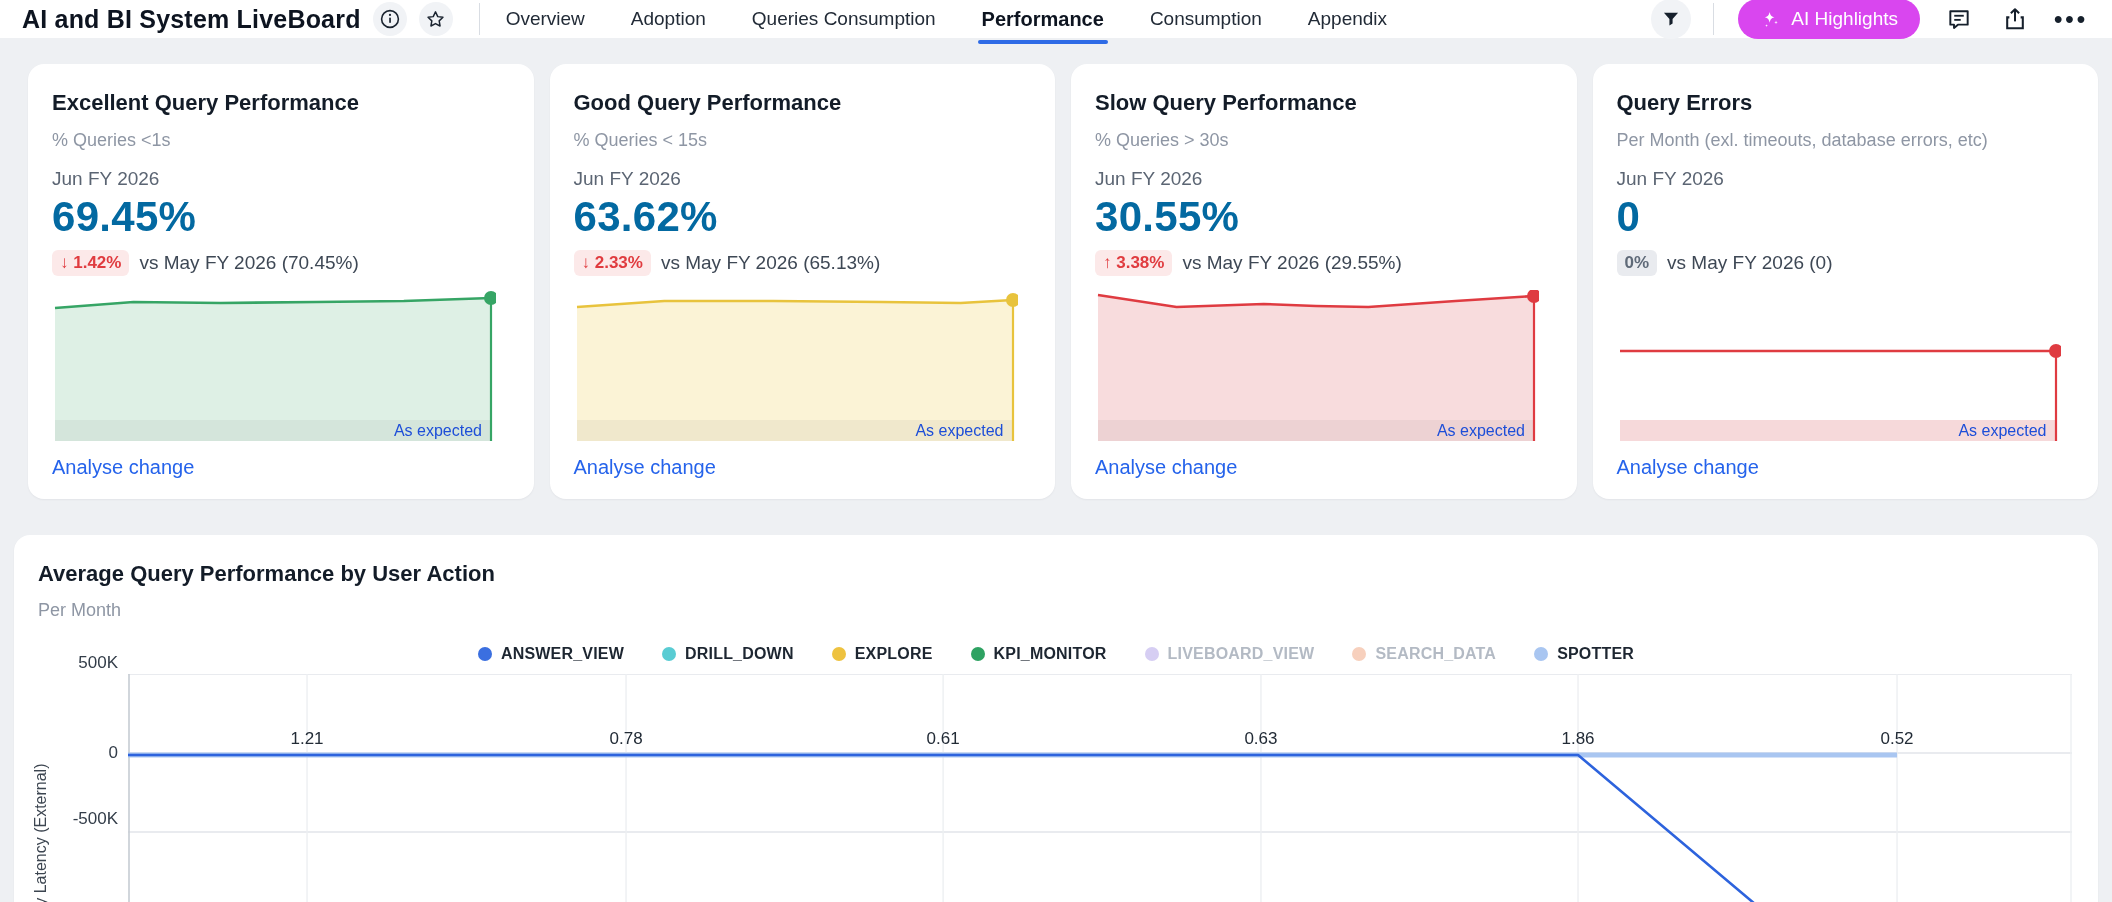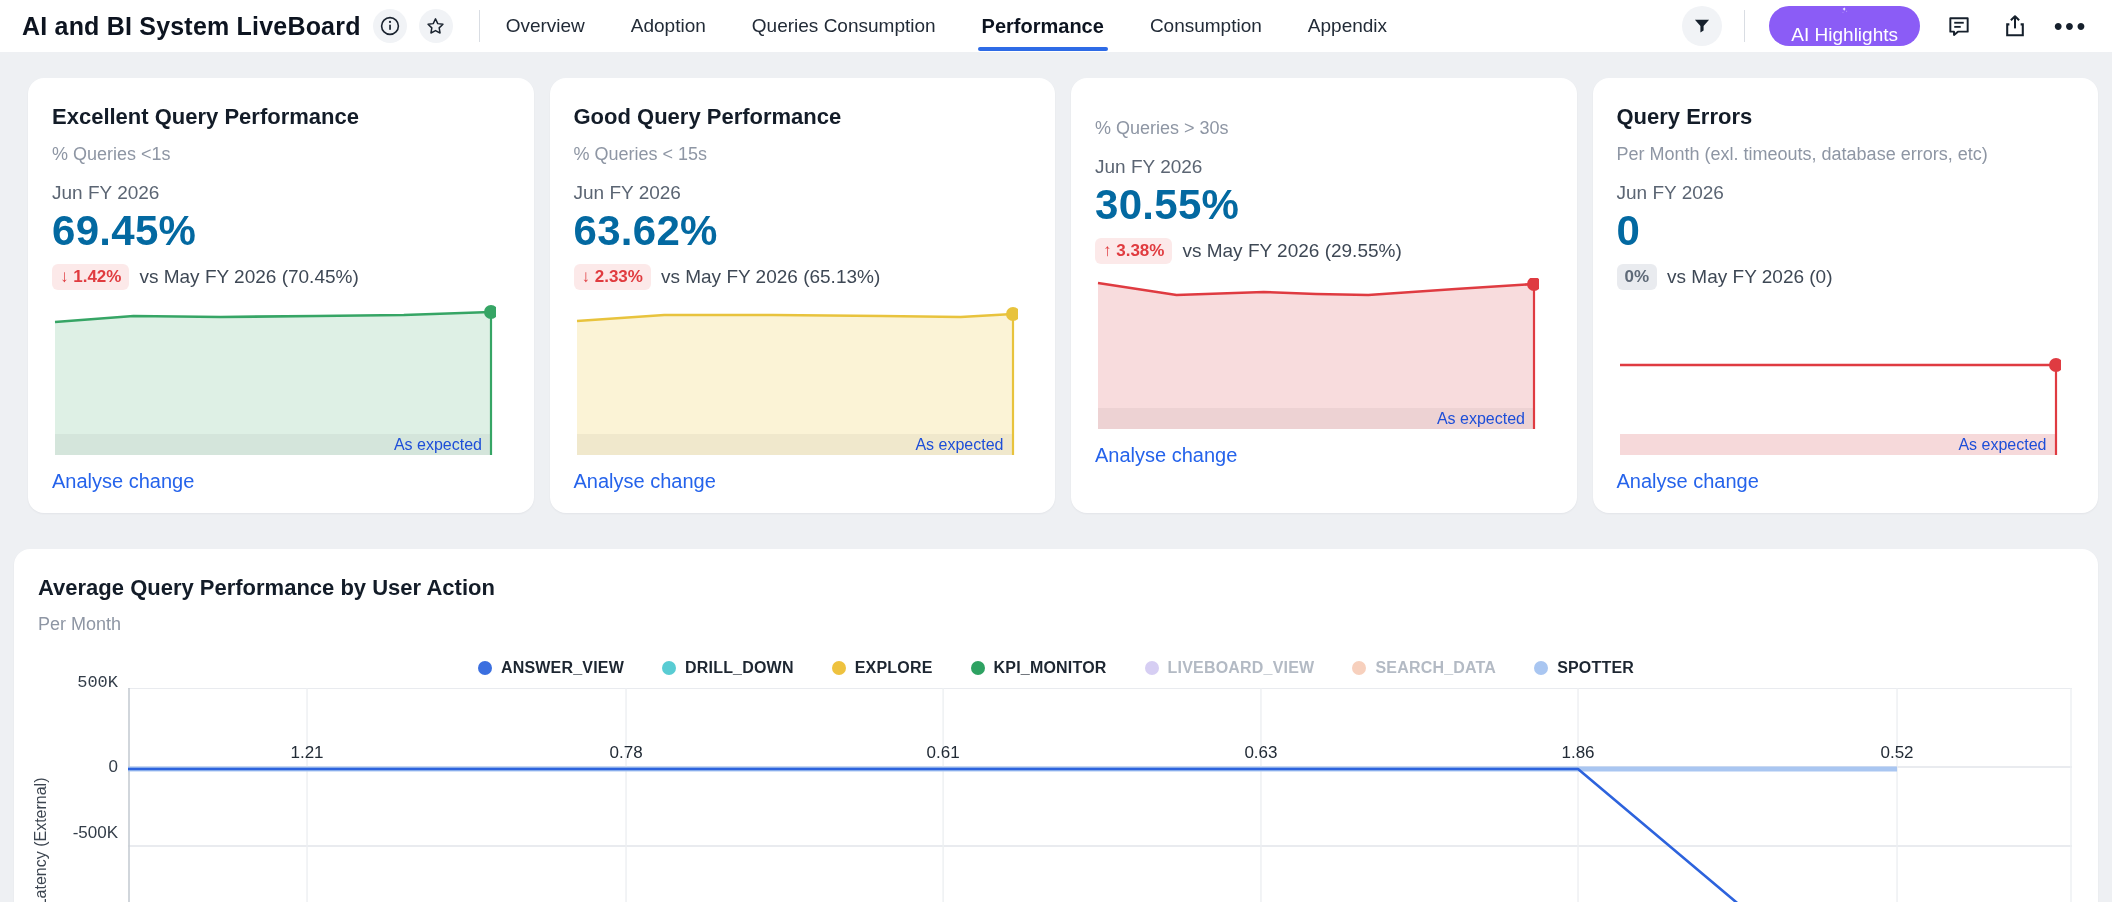--- a/index.html
+++ b/index.html
@@ -1,30 +1,30 @@
 <!DOCTYPE html>
 <html><head>
 <meta charset="utf-8">
 <style>
   * { box-sizing: border-box; margin: 0; padding: 0; }
   html,body { width:2112px; height:902px; overflow:hidden; }
   body { background:#eef0f3; font-family:"Liberation Sans", sans-serif; color:#1b2430; }
 
   
-  .topbar { height:52px; background:#fff; display:flex; align-items:center; padding:0 22px; }
+  .topbar { height:38px; background:#fff; display:flex; align-items:center; padding:0 22px; }
   .lb-title { font-size:25px; font-weight:700; color:#0d1420; letter-spacing:.2px; white-space:nowrap; }
   .circle-btn { width:34px; height:34px; border-radius:50%; background:#f1f3f6; display:flex; align-items:center; justify-content:center; margin-left:12px; cursor:pointer; }
   .vdivider { width:1px; height:32px; background:#d9dde3; margin:0 26px; }
   .tabs { display:flex; align-items:center; gap:46px; height:55px; }
   .tab { font-size:19px; color:#222b37; cursor:pointer; position:relative; height:55px; display:flex; align-items:center; white-space:nowrap; }
   .tab.active { font-weight:700; color:#0d1420; font-size:20px; }
   .tab.active::after { content:""; position:absolute; left:-4px; right:-4px; bottom:3px; height:4px; border-radius:3px; background:#2e6be6; }
   .topbar-spacer { flex:1; }
   .filter-btn { width:40px; height:40px; }
-  .ai-pill { height:40px; border-radius:20px; background:#8b5cf6; color:#fff; display:flex; align-items:center; gap:10px; padding:0 22px; font-size:19px; font-weight:500; margin:13px 2px; cursor:pointer; white-space:nowrap;flex-direction:column; }
+  .ai-pill { height:40px; border-radius:20px; background:#d946ef; color:#fff; display:flex; align-items:center; gap:10px; padding:0 22px; font-size:19px; font-weight:500; margin:13px 2px; cursor:pointer; white-space:nowrap; }
   .plain-btn { width:38px; height:38px; display:flex; align-items:center; justify-content:center; margin-left:18px; cursor:pointer; }
   .ellipsis { font-size:24px; letter-spacing:3px; color:#16202c; font-weight:700; }
 
   
   .kpi-row { display:flex; gap:16px; margin:26px 14px 0 14px;padding-left:14px; }
   .kpi-card { width:509px; background:#fff; border-radius:16px; padding:26px 24px 20px 24px; box-shadow:0 1px 2px rgba(16,24,40,.05); position:relative; }
   .kpi-title { font-size:22px; font-weight:700; color:#131c28; }
   .kpi-sub { font-size:18px; color:#8e96a4; margin-top:14px; }
   .kpi-period { font-size:19px; color:#5b6573; margin-top:17px; }
   .kpi-value { font-size:42px; font-weight:700; color:#0369a1; margin-top:3px; letter-spacing:.3px; }
@@ -139,21 +139,21 @@
       </div><div class="spark-wrap">
         <svg width="444" height="151" style="position:absolute;left:0;top:0;">
           <path d="M3,17 L 90.2,11 L 199.20000000000002,11 L 308.2,12 L 386.68,13 L 439,10 L 439,151 L 3,151 Z" fill="#fbf3d6" stroke="none"></path>
           <rect x="3" y="130" width="436" height="21" fill="rgba(0,0,0,0.045)"></rect>
           <path d="M3,17 L 90.2,11 L 199.20000000000002,11 L 308.2,12 L 386.68,13 L 439,10" fill="none" stroke="#e8c33d" stroke-width="2.6"></path>
           <line x1="439" y1="10" x2="439" y2="151" stroke="#e8c33d" stroke-width="2.2"></line>
           <circle cx="439" cy="10" r="7" fill="#e8c33d"></circle>
         </svg>
         <div class="as-expected">As expected</div>
       </div><span class="analyse-link">Analyse change</span></div>
-    <div class="kpi-card"><div class="kpi-sub">% Queries &gt; 30s</div><div class="kpi-period">Jun FY 2026</div><div class="kpi-value">30.55%</div><div class="delta-row">
+    <div class="kpi-card"><div class="kpi-title">Slow Query Performance</div><div class="kpi-sub">% Queries &gt; 30s</div><div class="kpi-period">Jun FY 2026</div><div class="kpi-value">30.55%</div><div class="delta-row">
         <span class="delta-badge negative">↑ 3.38%</span>
         <span class="compare-text">vs May FY 2026 (29.55%)</span>
       </div><div class="spark-wrap">
         <svg width="444" height="151" style="position:absolute;left:0;top:0;">
           <path d="M3,5 L 81.48,17 L 168.68,14 L 221,16 L 273.32,17 L 360.52,11 L 439,6 L 439,151 L 3,151 Z" fill="#f8dcdd" stroke="none"></path>
           <rect x="3" y="130" width="436" height="21" fill="rgba(0,0,0,0.045)"></rect>
           <path d="M3,5 L 81.48,17 L 168.68,14 L 221,16 L 273.32,17 L 360.52,11 L 439,6" fill="none" stroke="#df3b41" stroke-width="2.6"></path>
           <line x1="439" y1="6" x2="439" y2="151" stroke="#df3b41" stroke-width="2.2"></line>
           <circle cx="439" cy="6" r="7" fill="#df3b41"></circle>
         </svg>
@@ -201,21 +201,21 @@
         <span class="legend-dot" style="background: rgb(247, 208, 189);"></span>
         <span class="legend-label">SEARCH_DATA</span>
       </div>
       <div class="legend-item">
         <span class="legend-dot" style="background: rgb(169, 198, 241);"></span>
         <span class="legend-label">SPOTTER</span>
       </div>
     </div>
   <div class="ylabel">ery Latency (External)</div>
   <div id="yticks">
-      <div class="ytick" style="left: 20px; top: 124px; font-family: Liberation Mono, monospace;">500K</div>
+      <div class="ytick" style="left: 20px; top: 118px;">500K</div>
       <div class="ytick" style="left: 20px; top: 208px;">0</div>
       <div class="ytick" style="left: 20px; top: 274px;">-500K</div>
     </div>
   <svg class="plot-svg" id="plot" width="1944" height="362">
       <line x1="0" y1="0" x2="1944" y2="0" stroke="#e2e5ea" stroke-width="1.4"></line>
       <line x1="0" y1="79" x2="1944" y2="79" stroke="#e2e5ea" stroke-width="1.4"></line>
       <line x1="0" y1="158" x2="1944" y2="158" stroke="#e2e5ea" stroke-width="1.4"></line>
       <line x1="0" y1="237" x2="1944" y2="237" stroke="#e2e5ea" stroke-width="1.4"></line>
       <line x1="179.04240000000001" y1="0" x2="179.04240000000001" y2="362" stroke="#edeff2" stroke-width="1.4"></line>
       <line x1="498.0528" y1="0" x2="498.0528" y2="362" stroke="#edeff2" stroke-width="1.4"></line>

